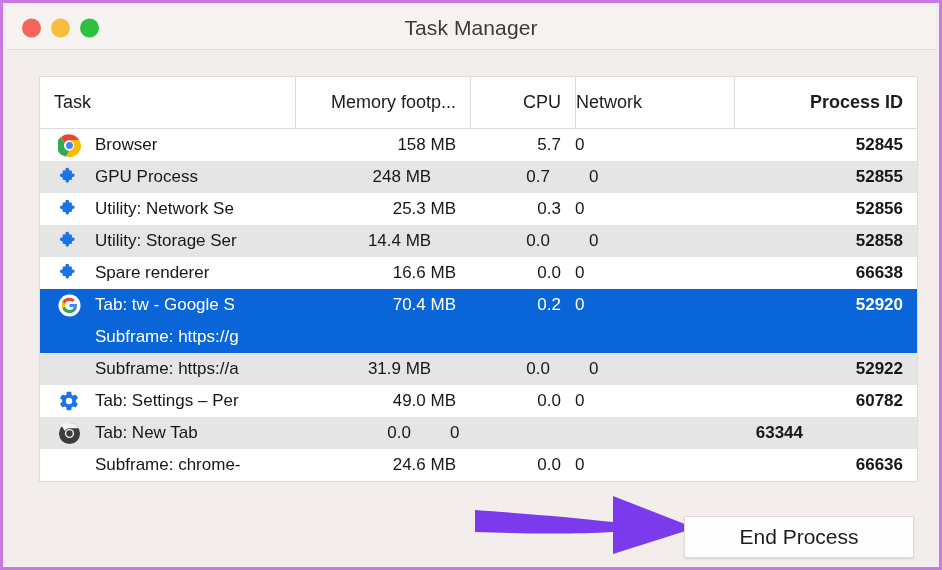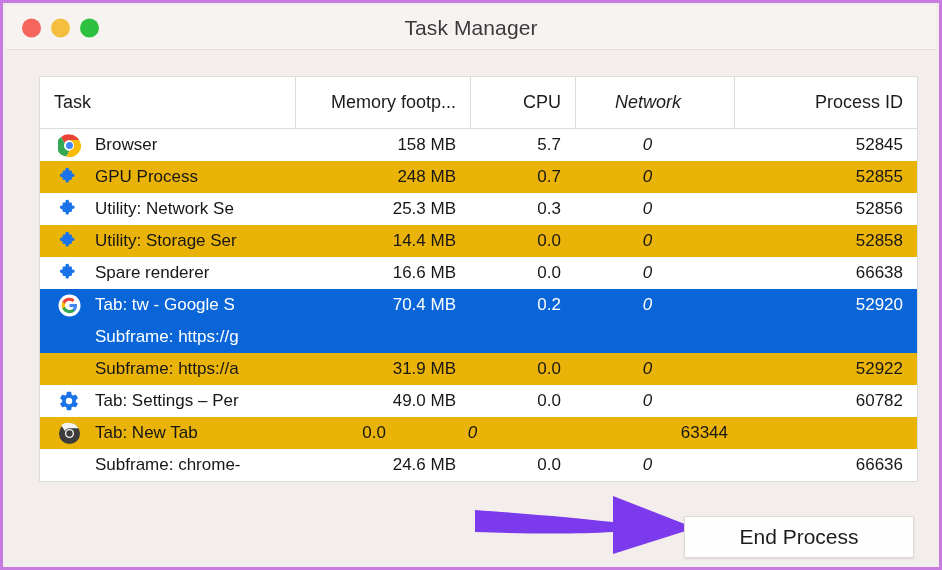--- a/index.html
+++ b/index.html
@@ -80,32 +80,32 @@
     color: #171717;
     white-space: nowrap;
   }
   .trow.header {
     height: 52px;
     background: #ffffff;
     border-bottom: 1px solid #dcdcdd;
     font-size: 18px;
     color: #1c1c1e;
   }
-  .trow.stripe { background: #eab308; }
+  .trow.stripe { background: #e5e5e5; gap: 25px; }
   .trow.selected {
     background: #0a66d8;
     color: #ffffff;
   }
 
   
   .c-task    { width: 255px; padding-left: 14px; display: flex; align-items: center; overflow: hidden; }
   .c-mem     { width: 175px; text-align: right; padding-right: 14px; }
   .c-cpu     { width: 105px; text-align: right; padding-right: 14px; }
-  .c-net     { width: 159px; text-align: center; padding-right: 14px; font-style: italic; }
-  .c-pid     { width: 183px; text-align: right; padding-right: 14px; }
+  .c-net     { width: 159px; text-align: left; padding-right: 14px; }
+  .c-pid     { width: 183px; text-align: right; padding-right: 14px; font-weight: bold; }
 
   .trow.header .c-task { justify-content: flex-start; }
   .trow.header .c-mem,
   .trow.header .c-cpu,
   .trow.header .c-net,
   .trow.header .c-pid {
     border-left: 1px solid #dcdcdd;
     padding-top: 0;
   }
   .trow.header > div { line-height: 51px; height: 51px; }

